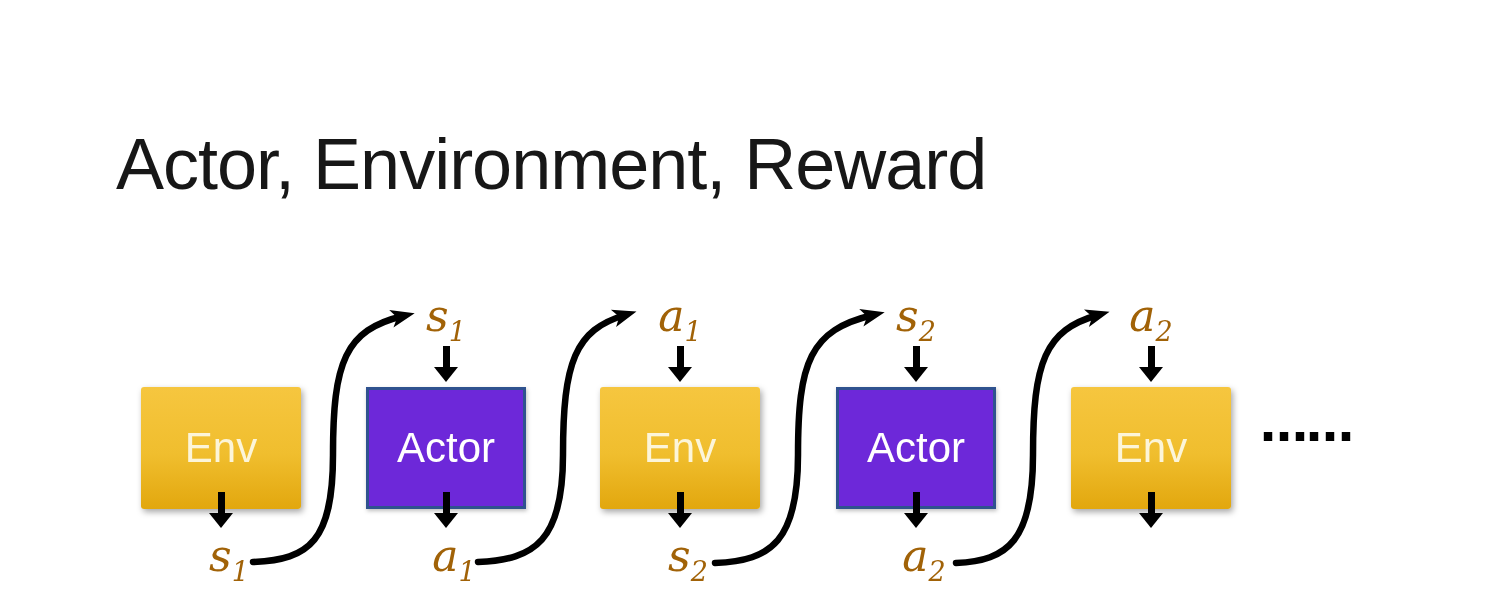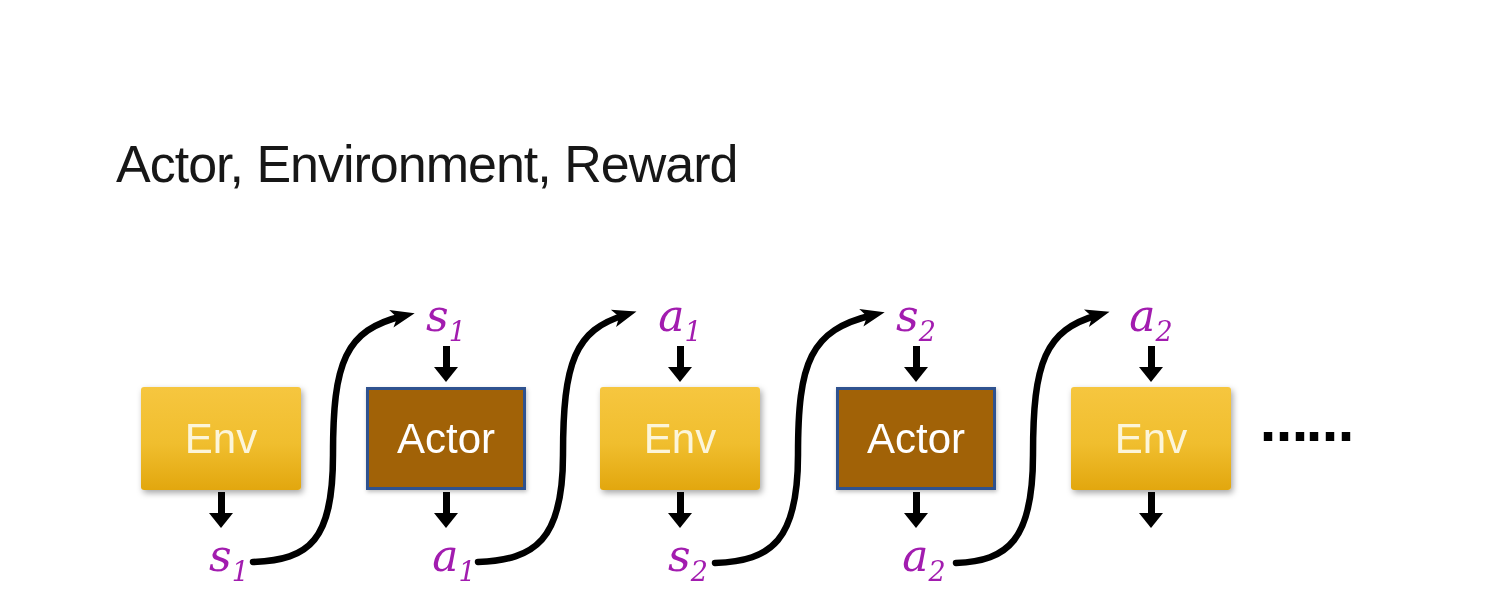--- a/index.html
+++ b/index.html
@@ -2,57 +2,57 @@
 <html><head>
 <meta charset="utf-8">
 <style>
   html,body { margin:0; padding:0; background:#ffffff; }
   .slide {
     position:relative; width:1500px; height:608px; background:#ffffff;
     font-family:"Liberation Sans", sans-serif; overflow:hidden;
   }
   .title {
     position:absolute; left:116px; top:118px;
-    font-size:52px; line-height:92px; font-weight:300;
+    font-size:72px; line-height:92px; font-weight:300;
     letter-spacing:-1px; color:#171717; white-space:nowrap;
   }
   .col { position:absolute; top:280px; width:160px; height:328px; }
   .c0 { left:141px; } .c1 { left:366px; } .c2 { left:600px; } .c3 { left:836px; } .c4 { left:1071px; }
 
   .math-label {
     position:absolute; width:100%; text-align:center;
     font-family:"DejaVu Serif","Liberation Serif",serif; font-style:italic;
-    font-size:44px; color:#a21caf; line-height:56px; white-space:nowrap;
+    font-size:44px; color:#a16207; line-height:56px; white-space:nowrap;
   }
   .math-label sub { font-size:27px; font-style:italic; line-height:0; }
   .top-label { top:8px; }
   .bottom-label { top:248px; }
   .bottom-label .shift { display:inline-block; transform:translateX(8px); }
 
   .varrow { position:absolute; left:50%; transform:translateX(-50%); width:26px;
             display:flex; flex-direction:column; align-items:center; }
   .varrow-top { top:66px; }
   .varrow-bottom { top:212px; }
   .varrow .shaft { width:7px; height:21px; background:#000; }
   .varrow .head { width:0; height:0;
     border-left:12px solid transparent; border-right:12px solid transparent;
     border-top:15px solid #000; }
 
   .box {
-    position:absolute; top:107px; left:0; width:160px; height:103px;
+    position:absolute; top:107px; left:0; width:160px; height:122px;
     display:flex; align-items:center; justify-content:center;
     font-size:42px; box-sizing:border-box;
   }
   .box.env {
     background:linear-gradient(180deg,#F6C63F 0%,#F0BE2E 55%,#E2A70E 100%);
     color:#FCF5D9; border-radius:3px;
     box-shadow:2px 3px 6px rgba(0,0,0,0.35);
   }
   .box.actor {
-    background:#a16207; color:#FFFFFF;
+    background:#6d28d9; color:#FFFFFF;
     border:3px solid #2F528F;
     box-shadow:1px 2px 4px rgba(0,0,0,0.25);
   }
 
   .connectors { position:absolute; left:0; top:0; width:1500px; height:608px; pointer-events:none; }
 
   .dots {
     position:absolute; left:1260px; top:398px; width:110px;
     font-family:"DejaVu Sans", sans-serif; font-weight:bold;
     font-size:48px; line-height:52px; letter-spacing:-2px; color:#000; white-space:nowrap;

